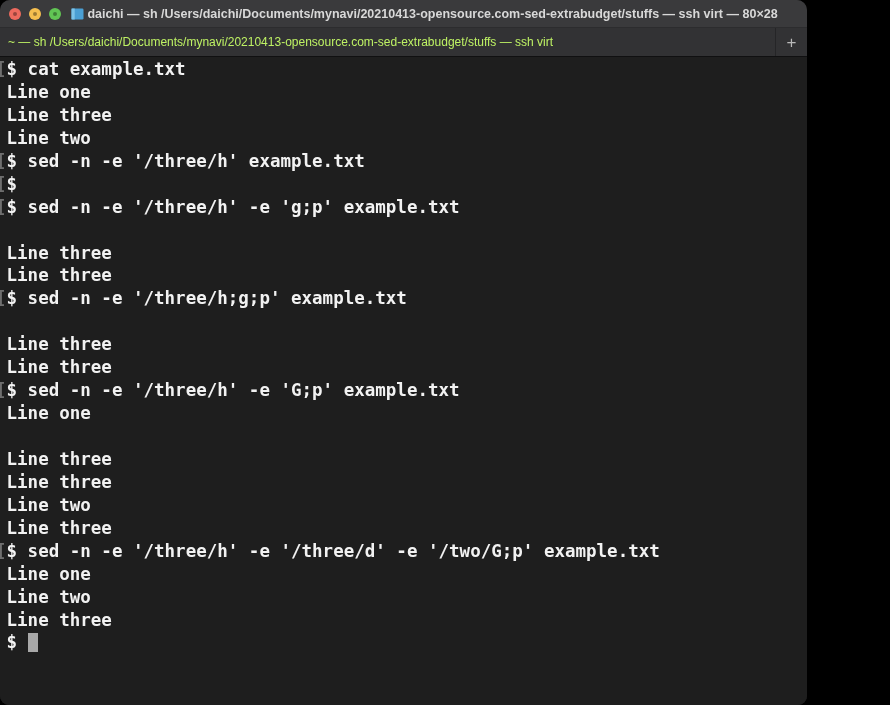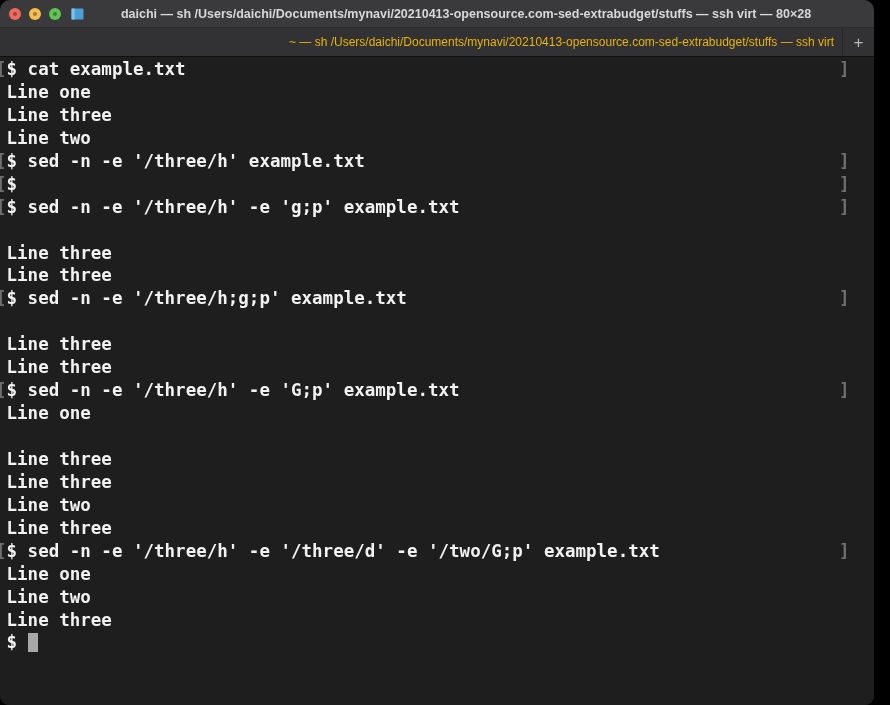--- a/index.html
+++ b/index.html
@@ -9,21 +9,21 @@
   }
   body {
     width: 890px;
     height: 705px;
     overflow: hidden;
     font-family: "DejaVu Sans Mono", monospace;
   }
 
   .window {
     position: relative;
-    width: 874px;
+    width: 807px;
     height: 705px;
     background: #1e1e1e;
     border-radius: 10px 10px 9px 9px;
     overflow: hidden;
     display: flex;
     flex-direction: column;
   }
 
   
   .titlebar {
@@ -99,24 +99,24 @@
     flex: 0 0 28px;
     background: #323234;
     border-bottom: 1px solid #101011;
     display: flex;
     align-items: stretch;
   }
   .tab {
     flex: 1 1 auto;
     display: flex;
     align-items: center;
-    justify-content: flex-end;
+    justify-content: flex-start;
     font-family: "Liberation Sans", sans-serif;
     font-size: 12px;
-    color: #eab308;
+    color: #bef264;
     white-space: nowrap;
     overflow: hidden;
     border-right: 1px solid #252527;
     padding: 0 8px;
     box-sizing: border-box;
   }
   .newtab {
     flex: 0 0 31px;
     display: flex;
     align-items: center;

